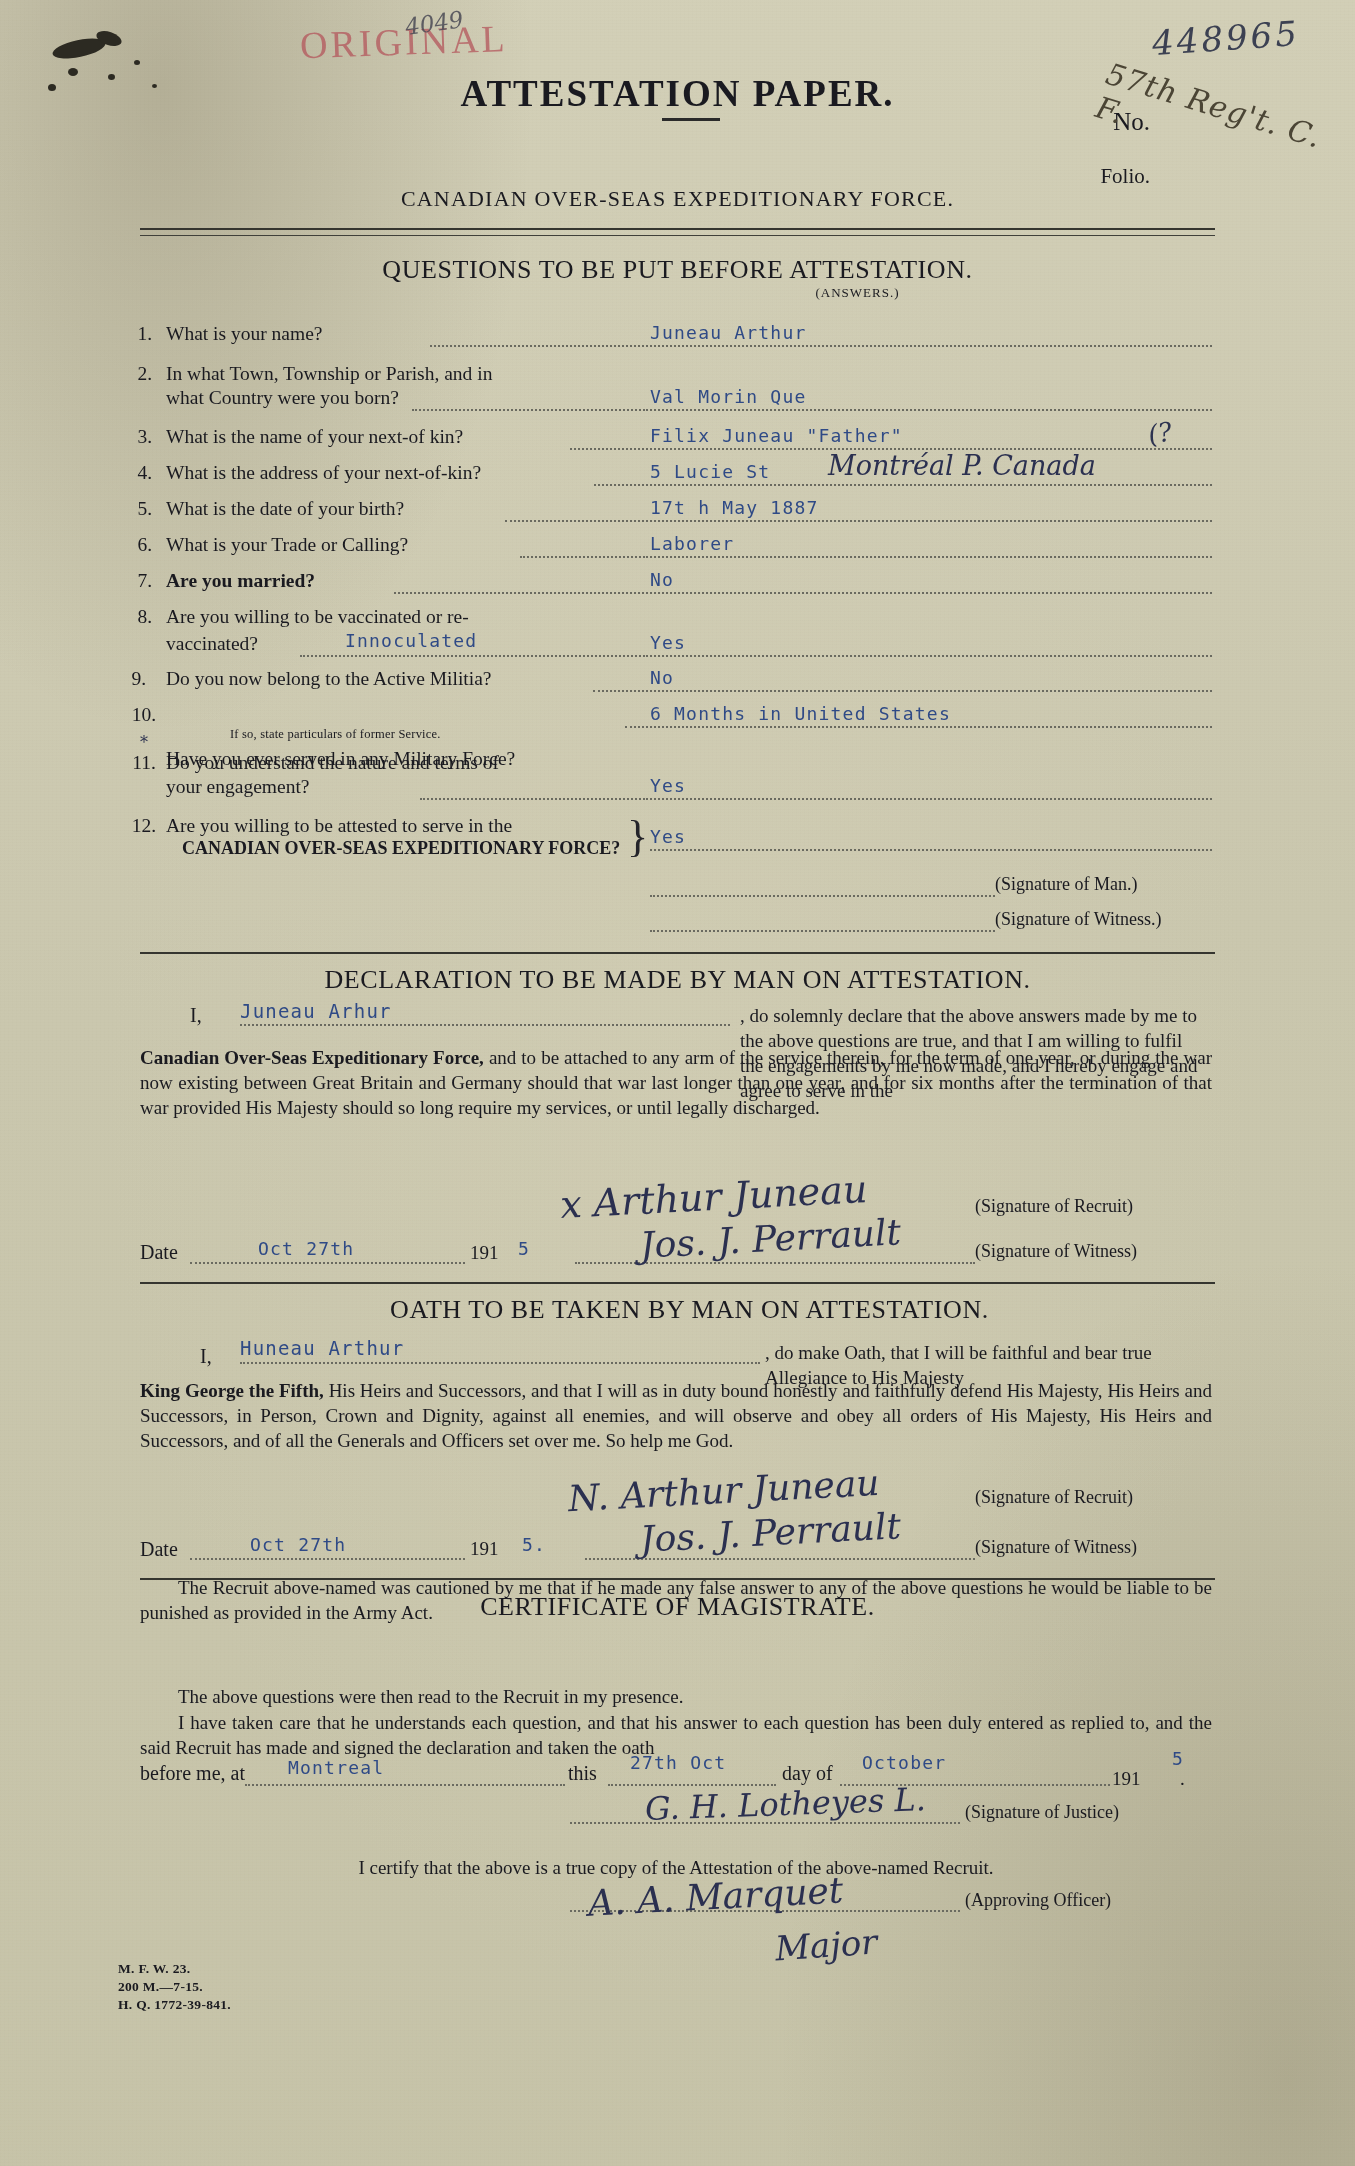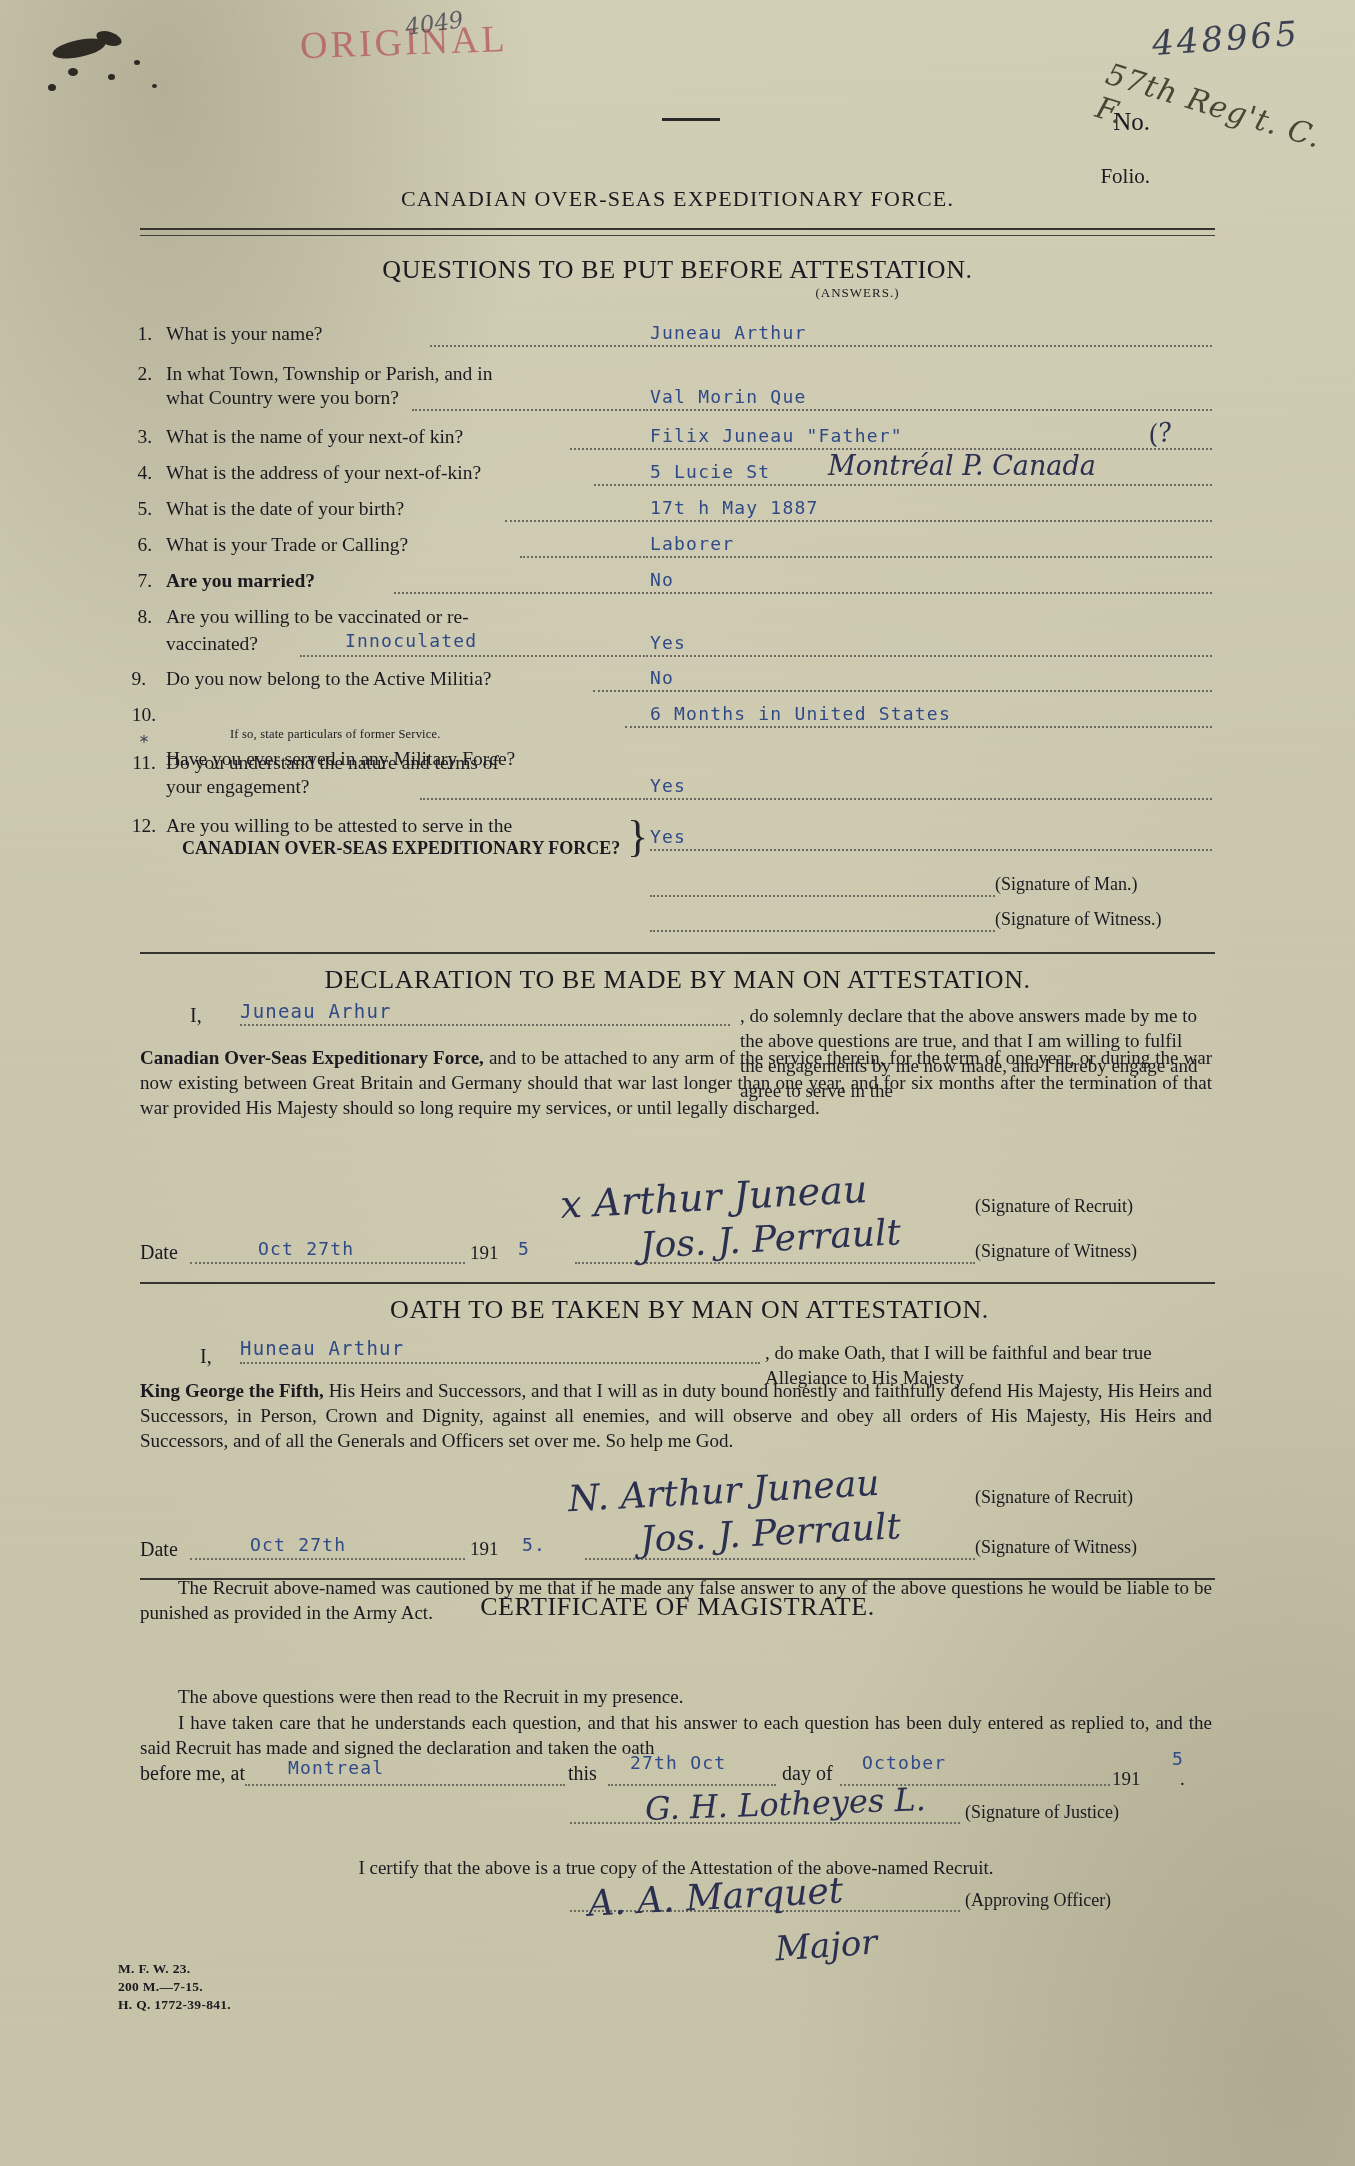--- a/index.html
+++ b/index.html
@@ -101,20 +101,21 @@
   </div>
 
   <div class="original">ORIGINAL</div>
   <div class="orig-num hand">4049</div>
 
   <div class="reg-no">448965</div>
   <div class="no-label">No.</div>
   <div class="folio-label">Folio.</div>
   <div class="reg-stamp">57th Reg't. C. F.</div>
 
+  <div class="title ctr">ATTESTATION PAPER.</div>
   <div class="title-rule"></div>
   <div class="subtitle ctr">CANADIAN OVER-SEAS EXPEDITIONARY FORCE.</div>
 
   <div class="hr" style="left:140px; right:140px; top:228px;"></div>
   <div class="hr thin" style="left:140px; right:140px; top:235px;"></div>
 
   <div class="sec-title ctr" style="top:255px;">QUESTIONS TO BE PUT BEFORE ATTESTATION.</div>
   <div class="answers ctr" style="top:285px; left:360px; right:0;">(ANSWERS.)</div>
 
   <div class="qnum" style="left:118px; top:323px;">1.</div>

